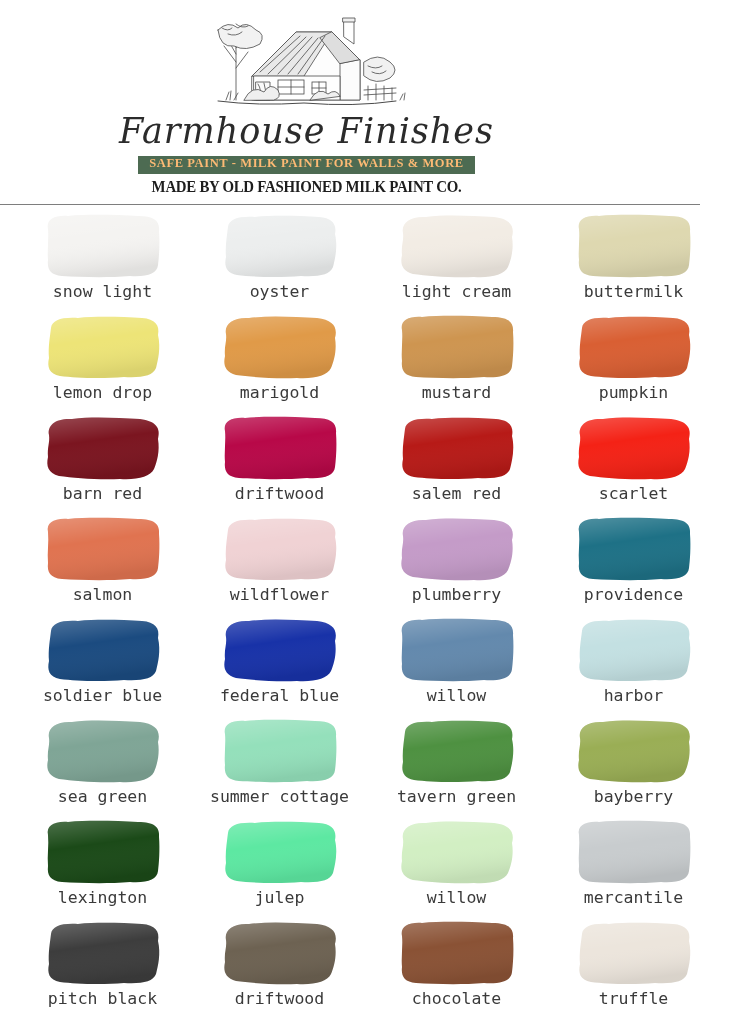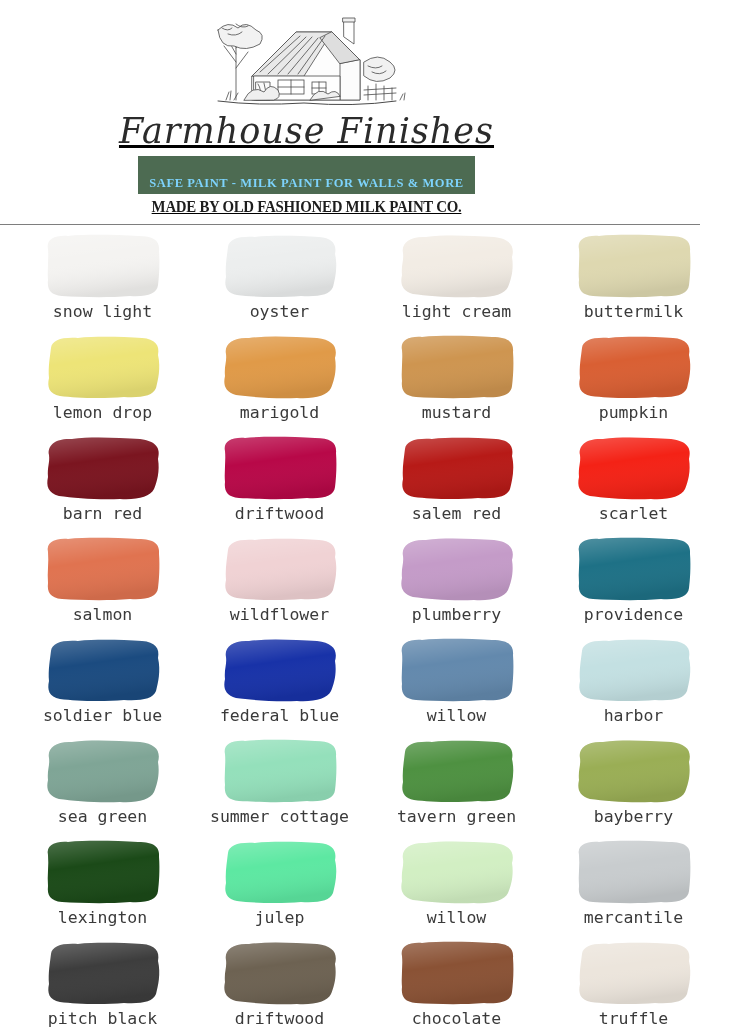--- a/index.html
+++ b/index.html
@@ -5,41 +5,41 @@
   * { margin:0; padding:0; box-sizing:border-box; }
   html, body {
     width:736px; height:1030px;
     background:#ffffff;
     font-family:"Liberation Sans", sans-serif;
     overflow:hidden;
   }
   .page { position:relative; width:736px; height:1030px; background:#fff; }
 
   
-  .header { width:613px; padding-top:4px; text-align:center;text-decoration:underline; }
+  .header { width:613px; padding-top:4px; text-align:center; }
   .logo-art { width:230px; height:112px; margin:0 auto; display:block; }
   .brand-script {
     font-family:"DejaVu Serif", serif;
     font-style:italic;
     font-size:35px;
     letter-spacing:1px;
     color:#2b2b2b;
     line-height:1;
     margin-top:-2px;
   }
   .banner {
     display:inline-block;
     margin-top:7px;
     background:#4d6b52;
-    color:#7dd3fc;
+    color:#fdba74;
     font-family:"Liberation Serif", serif;
     font-weight:bold;
     font-size:12.5px;
     letter-spacing:0.6px;
-    padding:20px 11px 3px 11px;
+    padding:0 11px 3px 11px;
     white-space:nowrap;
   }
   .madeby {
     margin-top:4px;
     font-family:"Liberation Serif", serif;
     font-weight:bold;
     font-size:16px;
     letter-spacing:-0.3px;
     color:#1d1d1d;
     transform:scaleX(0.93);

